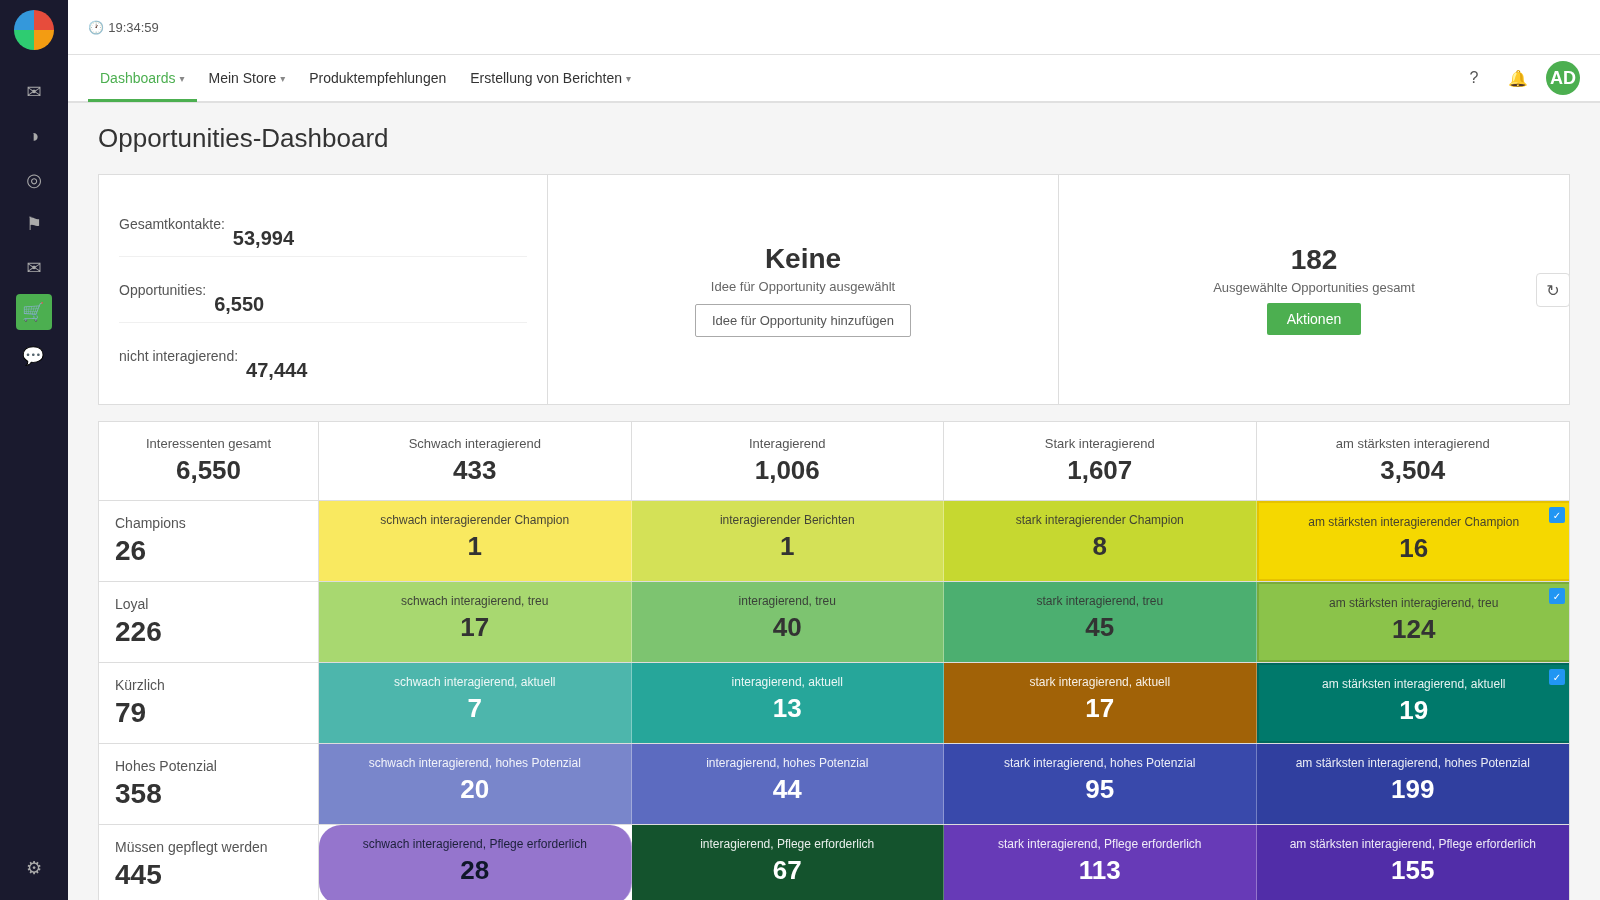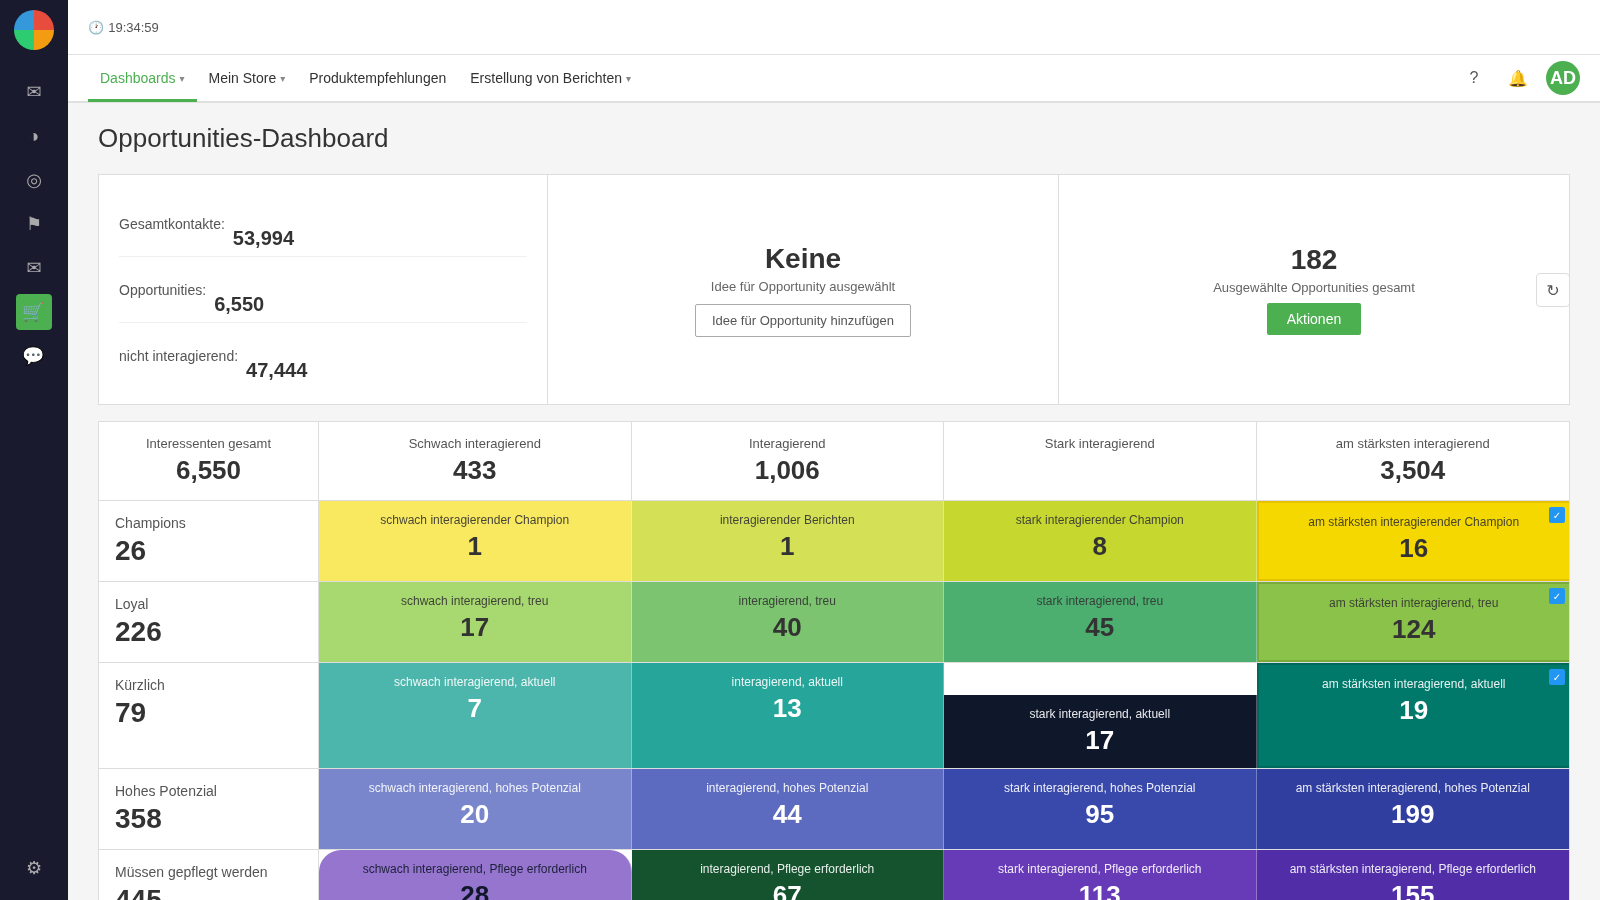--- a/index.html
+++ b/index.html
@@ -100,21 +100,21 @@
     .col-yellow-strong { background: #c6d830; color: #333; }
     .col-yellow-strongest { background: #f5d800; color: #333; border: 2px solid #e6c200; }
 
     .col-green-light { background: #a8d870; color: #333; }
     .col-green-mid { background: #7dc470; color: #333; }
     .col-green-strong { background: #4caf70; color: #333; }
     .col-green-strongest { background: #8bc34a; color: #333; border: 2px solid #7aab3a; }
 
     .col-teal-light { background: #4db6ac; color: white; }
     .col-teal-mid { background: #26a69a; color: white; }
-    .col-teal-strong { background: #0f172a; color: white; margin-top: 32px; }
+    .col-teal-strong { background: #a16207; color: white; }
     .col-teal-strongest { background: #00796b; color: white; border: 2px solid #00695c; }
 
     .col-blue-light { background: #7986cb; color: white; }
     .col-blue-mid { background: #5c6bc0; color: white; }
     .col-blue-strong { background: #3949ab; color: white; }
     .col-blue-strongest { background: #303f9f; color: white; }
 
     .col-purple-light { background: #9575cd; color: #0f172a; border-radius: 22px; }
     .col-purple-mid { background: #14532d; color: white; }
     .col-purple-strong { background: #673ab7; color: white; }
@@ -210,20 +210,21 @@
         <div class="grid-cell grid-header-cell">
           <div>Schwach interagierend</div>
           <div class="grid-header-num">433</div>
         </div>
         <div class="grid-cell grid-header-cell">
           <div>Interagierend</div>
           <div class="grid-header-num">1,006</div>
         </div>
         <div class="grid-cell grid-header-cell">
           <div>Stark interagierend</div>
+          <div class="grid-header-num">1,607</div>
         </div>
         <div class="grid-cell grid-header-cell">
           <div>am stärksten interagierend</div>
           <div class="grid-header-num">3,504</div>
         </div>
       </div>
 
       <div id="grid-rows">
           <div class="grid-row">
             <div class="grid-cell grid-label-cell">

